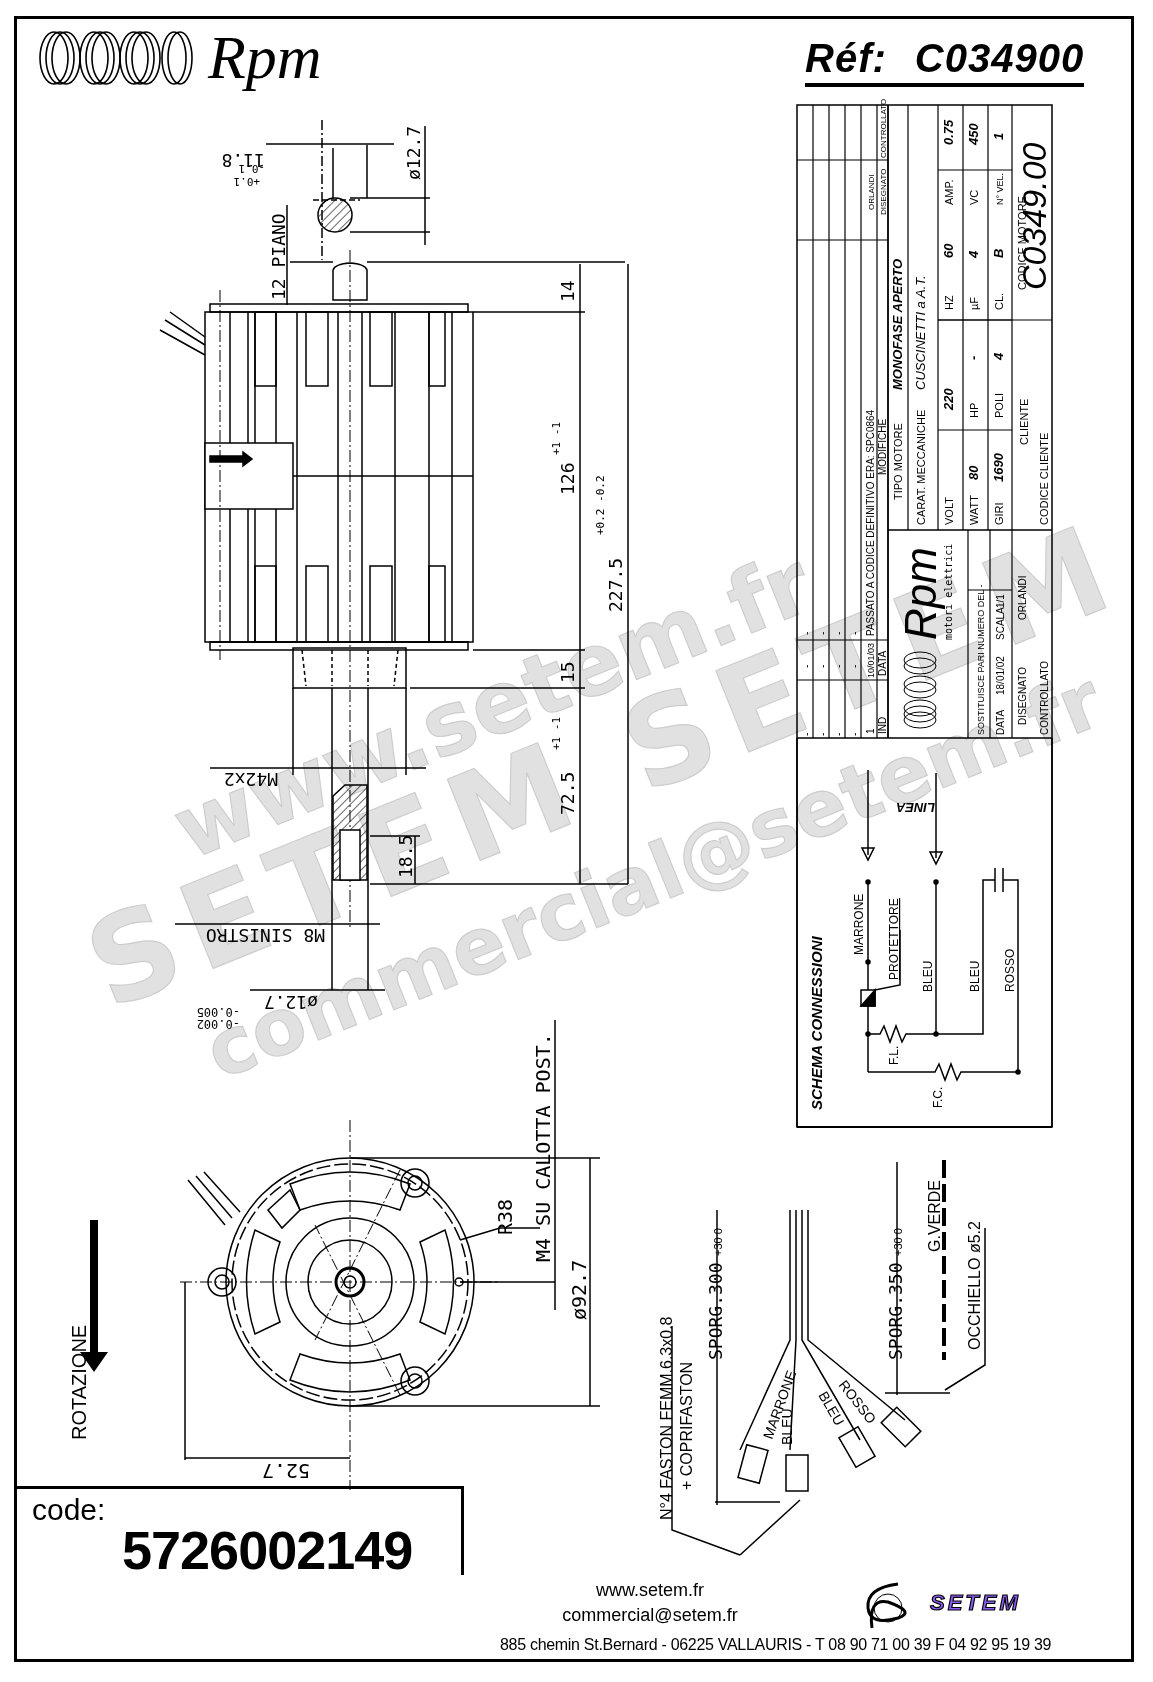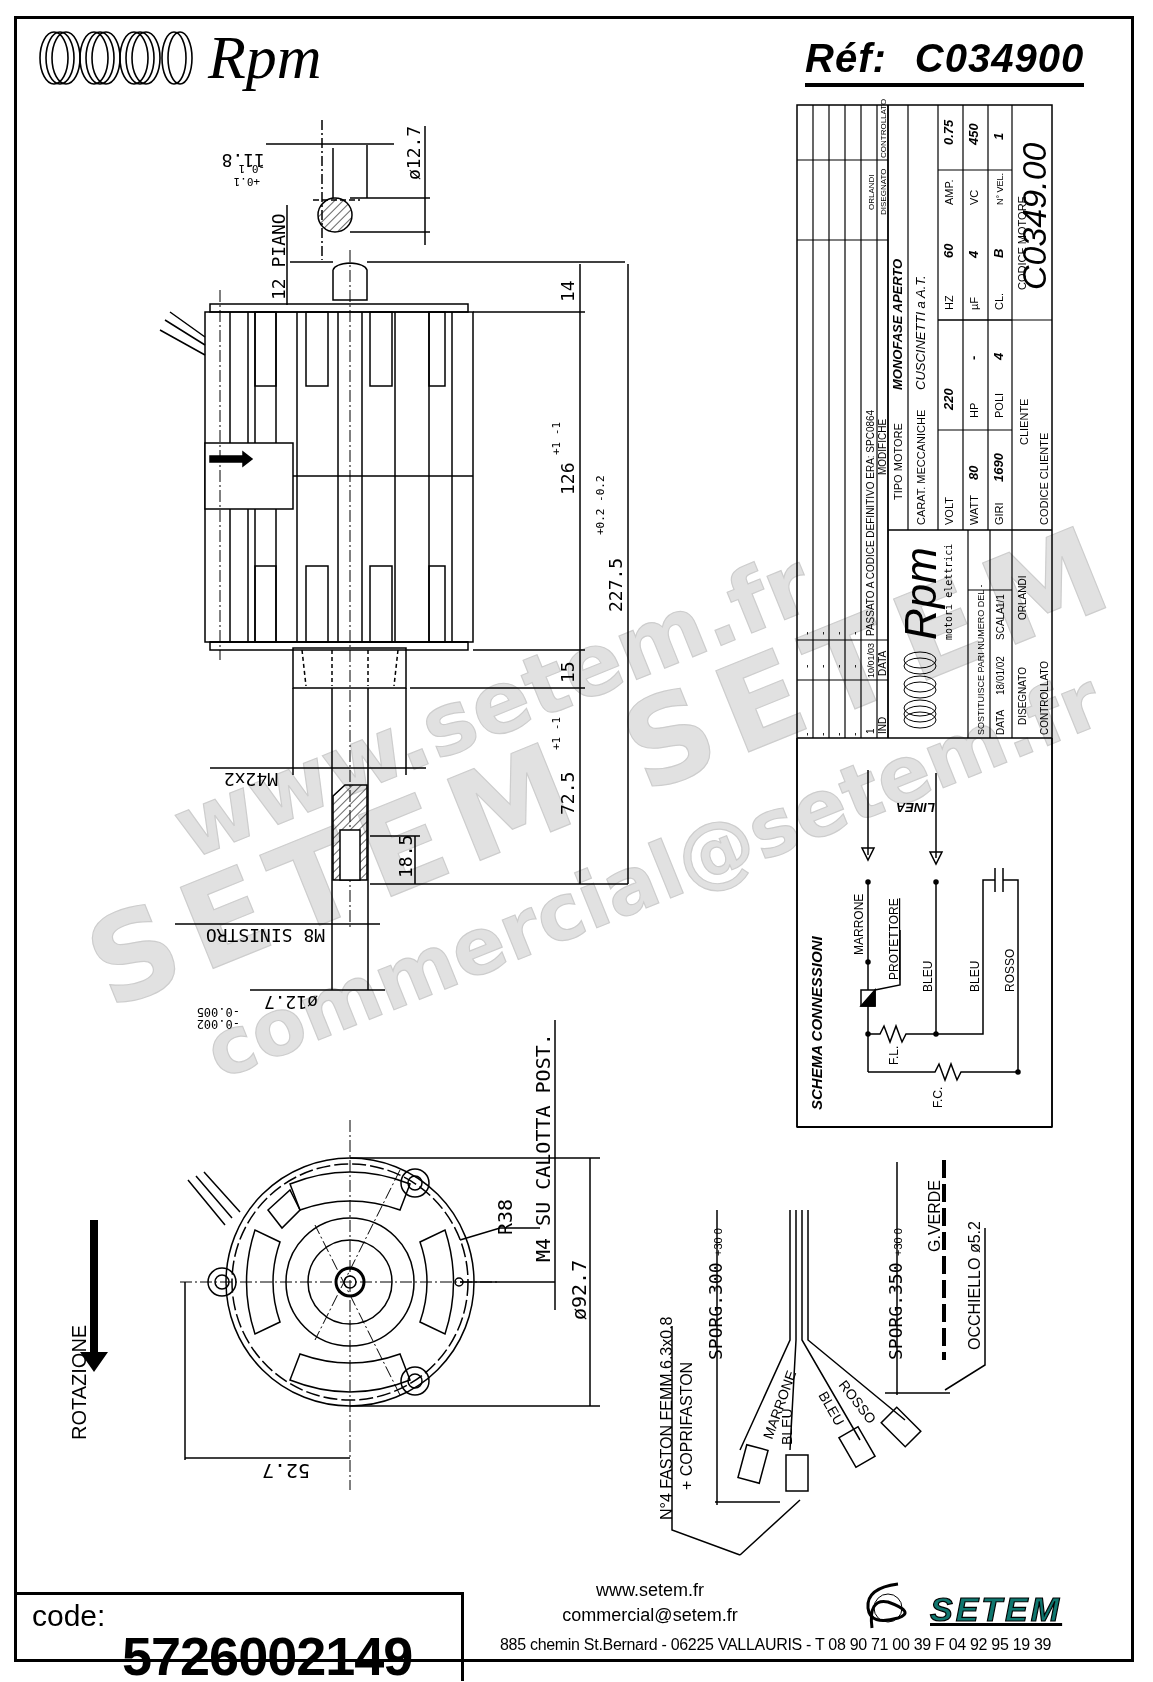--- a/index.html
+++ b/index.html
@@ -2,29 +2,29 @@
 <html><head>
 <meta charset="utf-8">
 <style>
   html,body{margin:0;padding:0;background:#fff;}
   body{width:1153px;height:1682px;position:relative;overflow:hidden;font-family:"Liberation Sans",sans-serif;color:#000;}
   .frame{position:absolute;left:14px;top:16px;width:1120px;height:1646px;border:3px solid #000;box-sizing:border-box;}
   svg{position:absolute;left:0;top:0;}
   .t{font-family:"Liberation Sans",sans-serif;fill:#000;}
   .mono{font-family:"DejaVu Sans Mono",monospace;fill:#000;}
   .wm{font-family:"DejaVu Sans",sans-serif;font-weight:bold;fill:#d8d8d8;stroke:#bdbdbd;stroke-width:1.2;opacity:.75;}
-  .footer-code-box{position:absolute;left:14px;top:1592px;width:450px;height:89px;border-top:3px solid #000;border-right:3px solid #000;box-sizing:border-box;padding-left:12px;}
+  .footer-code-box{position:absolute;left:14px;top:1486px;width:450px;height:89px;border-top:3px solid #000;border-right:3px solid #000;box-sizing:border-box;padding-left:12px;}
   .code-label{position:absolute;left:18px;top:4px;font-size:30px;font-family:"Liberation Sans",sans-serif;}
   .code-value{position:absolute;left:108px;top:30px;font-size:54px;font-weight:bold;font-family:"Liberation Sans",sans-serif;letter-spacing:-1px;}
   .footer-contact{position:absolute;left:500px;top:1578px;width:300px;text-align:center;font-size:18px;line-height:25px;font-family:"Liberation Sans",sans-serif;}
   .footer-address{position:absolute;left:500px;top:1636px;width:620px;font-size:16px;font-family:Liberation Sans, sans-serif;white-space:nowrap;letter-spacing:-0.3px;}
   .ref{position:absolute;left:805px;top:36px;font-size:40px;font-weight:bold;font-style:italic;font-family:"Liberation Sans",sans-serif;border-bottom:4px solid #000;padding-bottom:2px;letter-spacing:1px;text-align:right;}
   .ref span{margin-right:28px;}
   .brand{position:absolute;left:208px;top:26px;font-size:62px;font-style:italic;font-family:"Liberation Serif",serif;line-height:1;}
-  .setem-logo{position:absolute;left:930px;top:1590px;font-size:34px;font-style:italic;font-weight:bold;color:#0f766e;-webkit-text-stroke:1.2px #000;font-family:"Liberation Sans",sans-serif;letter-spacing:3px;text-decoration:underline;}
+  .setem-logo{position:absolute;left:930px;top:1590px;font-size:22px;font-style:italic;font-weight:bold;color:#8b5cf6;-webkit-text-stroke:1.2px #000;font-family:"Liberation Sans",sans-serif;letter-spacing:3px;}
 </style>
 </head>
 <body>
 
 <div class="frame"></div>
 
 <svg width="200" height="80" style="left:36px;top:28px">
   <g fill="none" stroke="#000" stroke-width="1.6">
     <ellipse cx="18" cy="30" rx="14" ry="26"></ellipse>
       <ellipse cx="24" cy="30" rx="14" ry="26"></ellipse>

